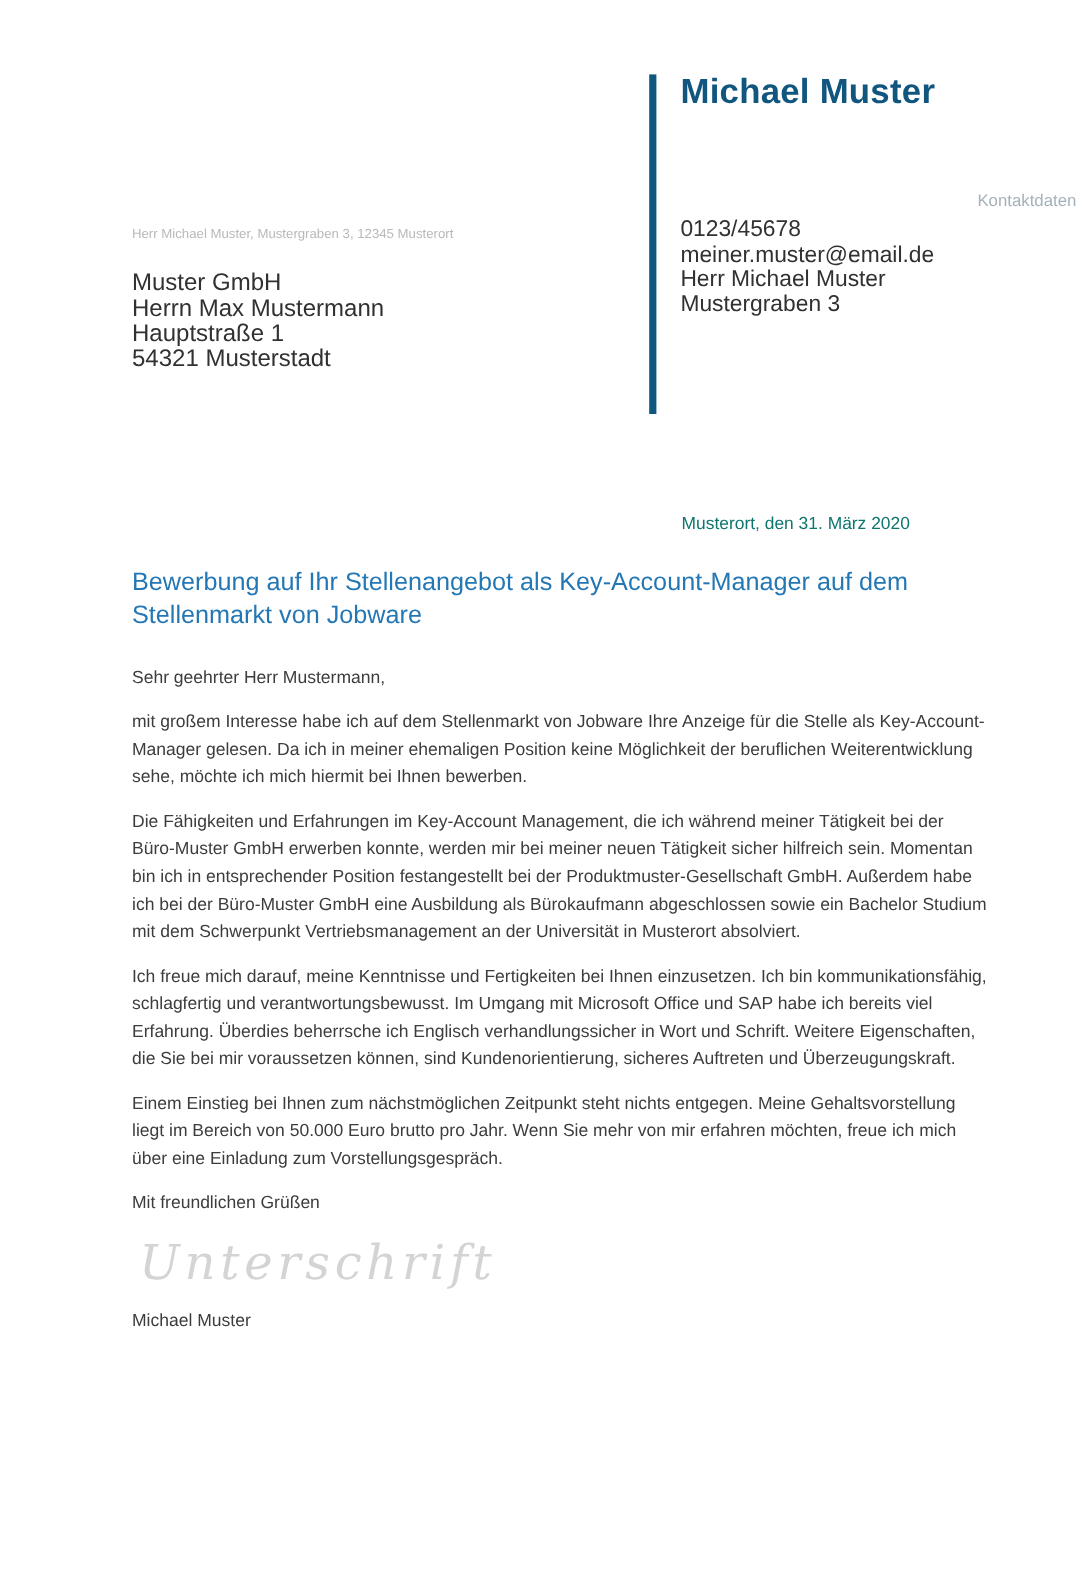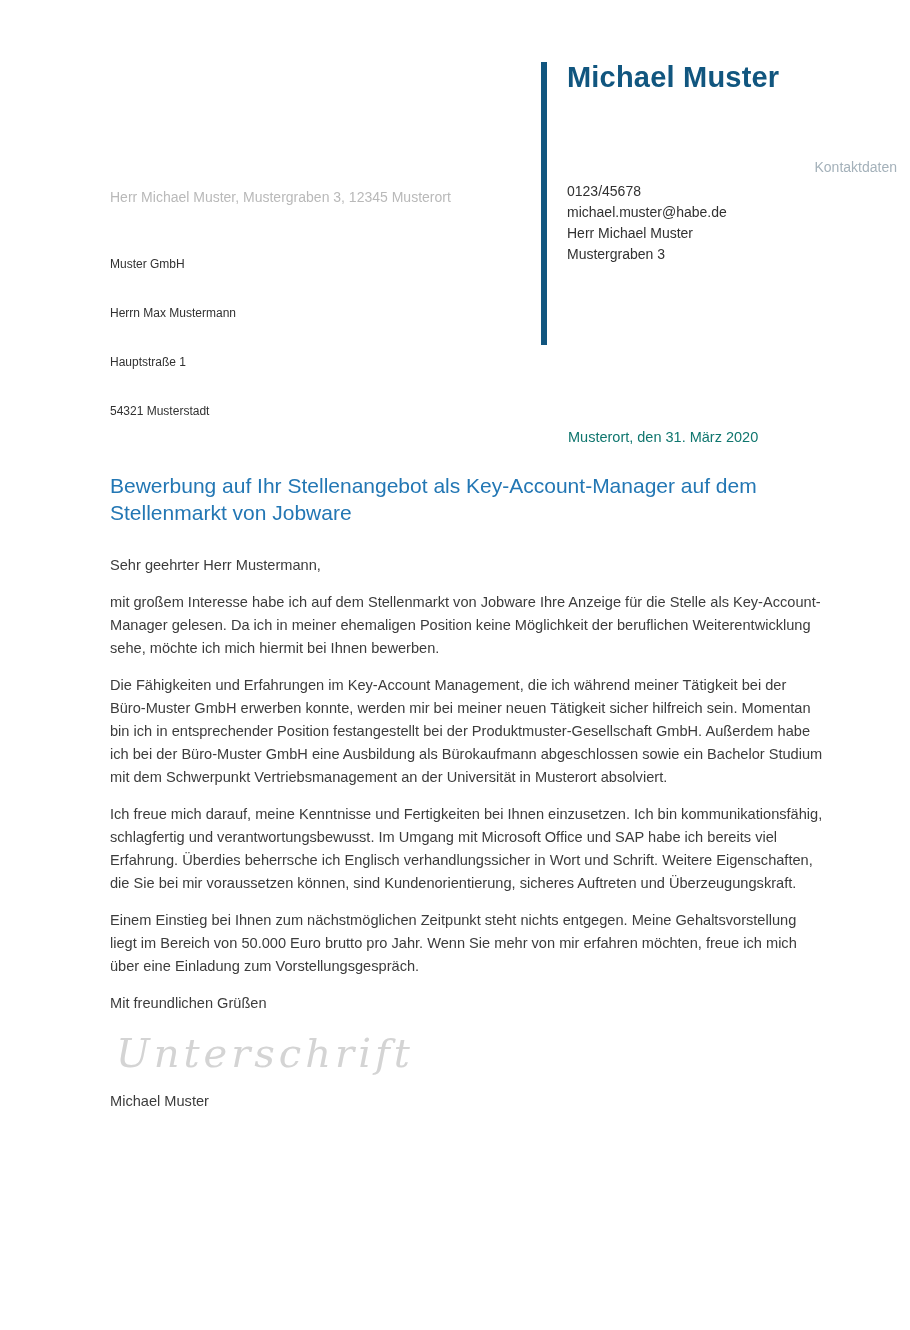--- a/index.html
+++ b/index.html
@@ -41,44 +41,43 @@
   }
   .hdr-label {
     font-size: 14px;
     line-height: 18px;
     color: var(--label-gray, #a4b1ba);
     margin: 0 0 5px 0;
   }
   .contact-label { margin-top: 62px; text-align: right; }
   .address-label { margin-top: 23px; }
   .hdr-line {
-    font-size: 14px;
+    font-size: 19px;
     line-height: 21px;
     color: #313131;
   }
   .addr-line { line-height: 20.5px; }
 
   
   .sender-line {
     position: absolute;
     left: 110px;
     top: 189px;
-    font-size: 14px;
+    font-size: 11px;
     color: var(--sender-gray, #b9b9b9);
   }
   .recipient {
     position: absolute;
     left: 110px;
     top: 226px;
   }
   .recipient .rec-line {
-    font-size: 12px;
+    font-size: 20px;
     line-height: 21px;
     color: #313131;
-    margin-top: 28px;
   }
   .date-line {
     position: absolute;
     left: 568px;
     top: 429px;
     font-size: 14.5px;
     color: #0f766e;
   }
 
   
@@ -119,21 +118,21 @@
 </head>
 <body>
 
 <div class="page">
 
   <div class="accent-bar"></div>
   <div class="header-block">
     <h1 class="applicant-name">Michael Muster</h1>
     <div class="hdr-label contact-label">Kontaktdaten</div>
     <div class="hdr-line">0123/45678</div>
-    <div class="hdr-line">michael.muster@habe.de</div>
+    <div class="hdr-line">meiner.muster@email.de</div>
     <div class="hdr-line addr-line">Herr Michael Muster</div>
     <div class="hdr-line addr-line">Mustergraben 3</div>
   </div>
 
   <div class="sender-line">Herr Michael Muster, Mustergraben 3, 12345 Musterort</div>
   <div class="recipient">
     <div class="rec-line">Muster GmbH</div>
     <div class="rec-line">Herrn Max Mustermann</div>
     <div class="rec-line">Hauptstraße 1</div>
     <div class="rec-line">54321 Musterstadt</div>

